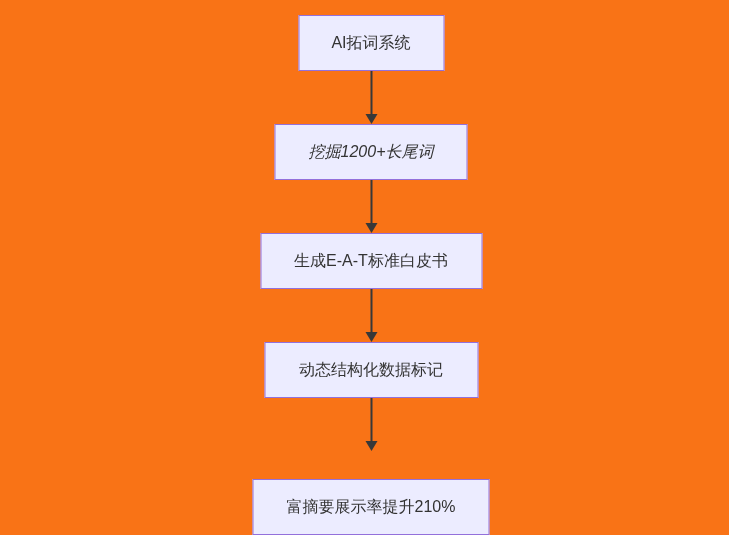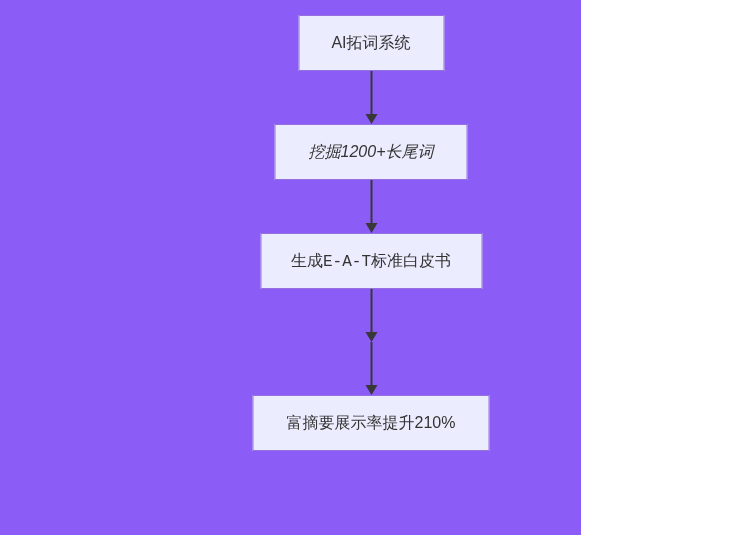--- a/index.html
+++ b/index.html
@@ -7,23 +7,23 @@
     padding: 0;
   }
   body {
     width: 729px;
     height: 535px;
     overflow: hidden;
     font-family: "Liberation Sans", sans-serif;
   }
   .canvas {
     position: relative;
-    width: 581px;
+    width: 729px;
     height: 535px;
-    background: #8b5cf6;
+    background: #f97316;
   }
   .flow {
     position: absolute;
     left: 371px;
     top: 15px;
     transform: translateX(-50%);
     display: flex;
     flex-direction: column;
     align-items: center;
   }
@@ -35,23 +35,23 @@
     justify-content: center;
     background: #ECECFF;
     border: 1px solid #9370DB;
     color: #333333;
     font-size: 16px;
     white-space: nowrap;
     padding: 0 15px;
   }
   .node.n1 { min-width: 146px; }
   .node.n2 { min-width: 193px; font-style: italic; }
-  .node.n3 { min-width: 222px; font-family: Liberation Mono, monospace; }
+  .node.n3 { min-width: 222px; }
   .node.n4 { min-width: 214px; }
-  .node.n5 { min-width: 237px; }
+  .node.n5 { min-width: 237px; margin-top: 28px; }
   .edge {
     height: 53px;
     display: flex;
     flex-direction: column;
     align-items: center;
     justify-content: flex-end;
   }
   .edge .line {
     width: 2px;
     flex: 1 1 auto;
@@ -92,20 +92,23 @@
 
     <div class="node n3">
       <span>生成E-A-T标准白皮书</span>
     </div>
 
     <div class="edge">
       <div class="line"></div>
       <div class="arrowhead"></div>
     </div>
 
+    <div class="node n4">
+      <span>动态结构化数据标记</span>
+    </div>
 
     <div class="edge">
       <div class="line"></div>
       <div class="arrowhead"></div>
     </div>
 
     <div class="node n5">
       <span>富摘要展示率提升210%</span>
     </div>
 

